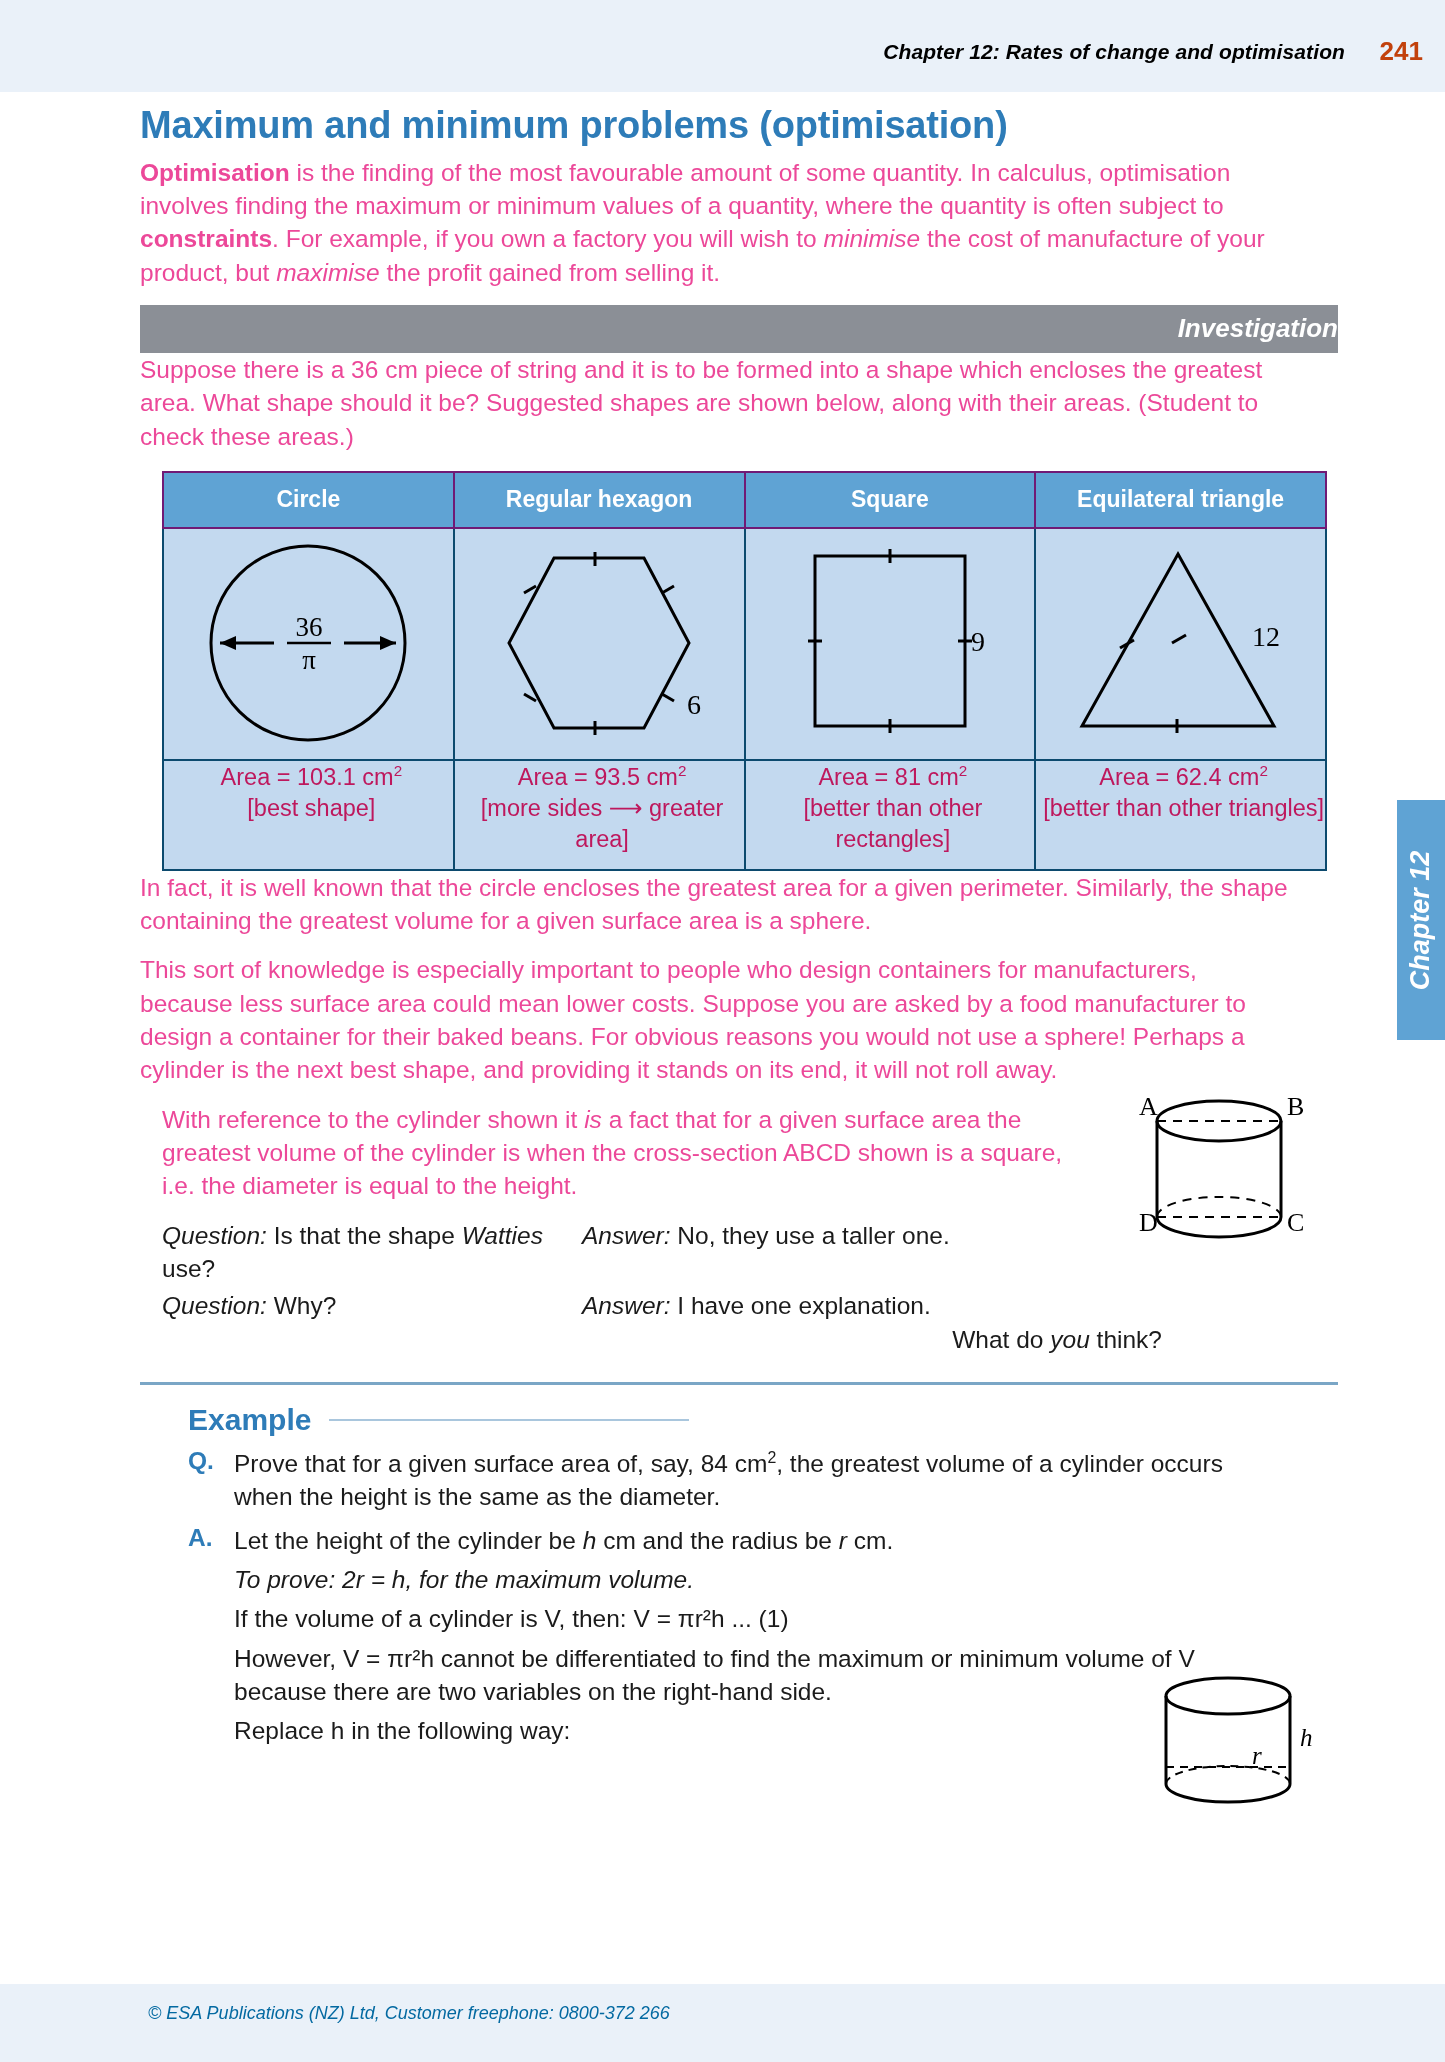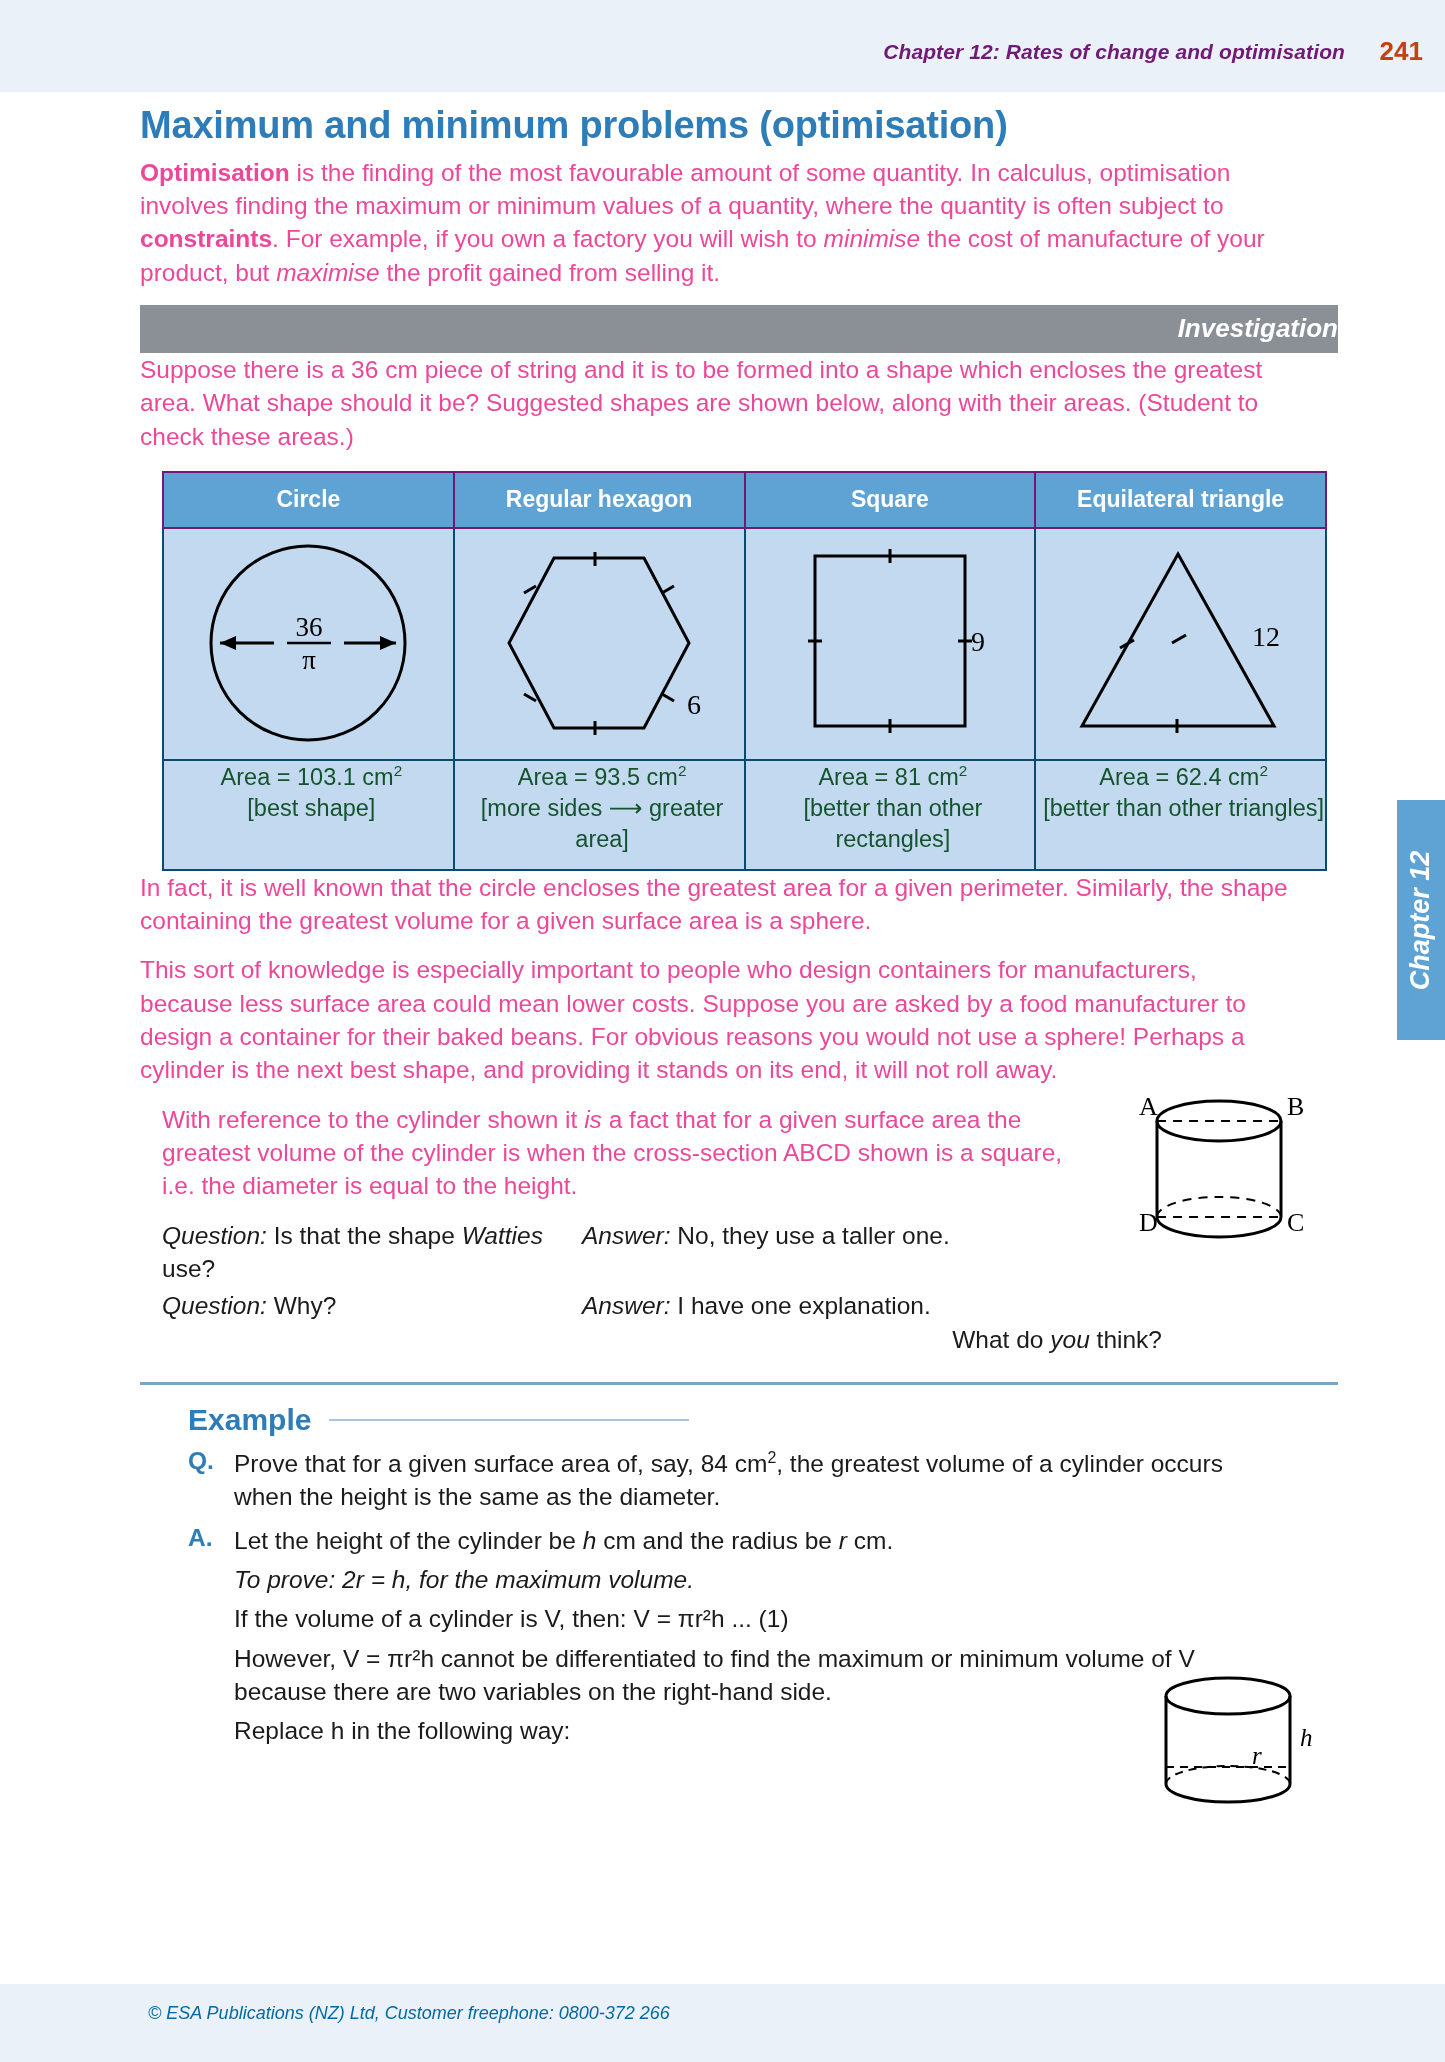--- a/index.html
+++ b/index.html
@@ -29,21 +29,21 @@
     height: 92px;
     background: #eaf1f9;
   }
   .header-text {
     position: absolute;
     top: 40px;
     right: 100px;
     font-size: 21px;
     font-style: italic;
     font-weight: bold;
-    color: #701a75;
+    color: #000000;
     letter-spacing: 0.1px;
   }
   .header-page {
     position: absolute;
     top: 36px;
     right: 22px;
     font-size: 26px;
     font-weight: bold;
     color: #c2410c;
   }
@@ -141,21 +141,21 @@
   .fig-box {
     height: 230px;
     display: flex;
     align-items: center;
     justify-content: center;
   }
   .cap {
     font-size: 23.5px;
     line-height: 1.32;
     padding: 0 0 14px 6px;
-    color: #14532d;
+    color: #be185d;
   }
   sup { font-size: 0.65em; vertical-align: super; }
   
   .after {
     margin-top: 20px;
     margin-left: 22px;
     width: 1150px;
   }
   .cyl-wrap {
     position: relative;

